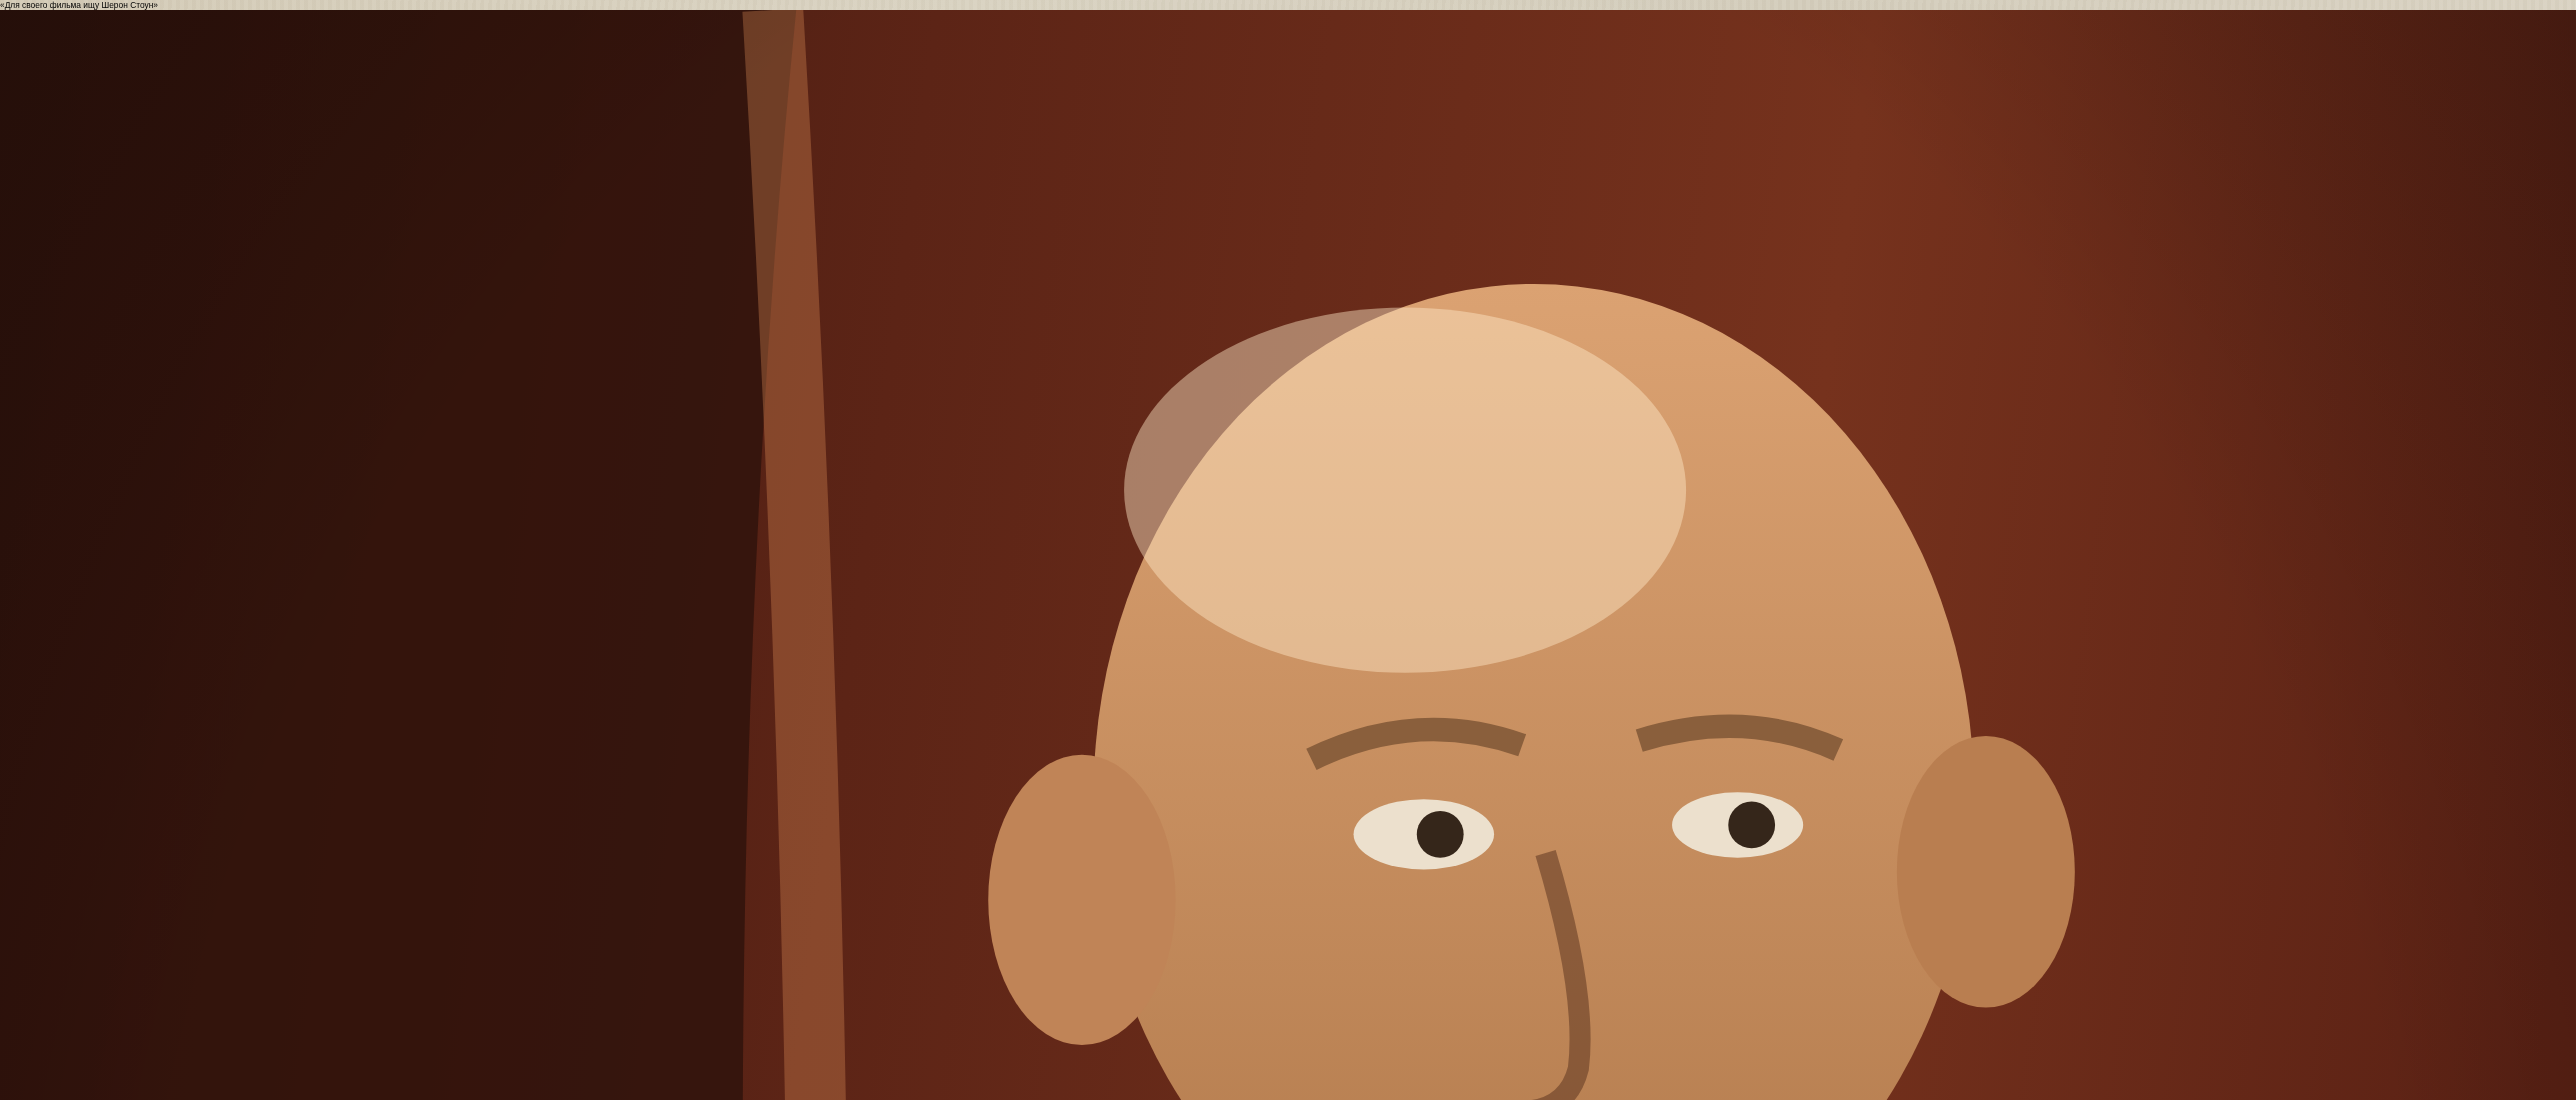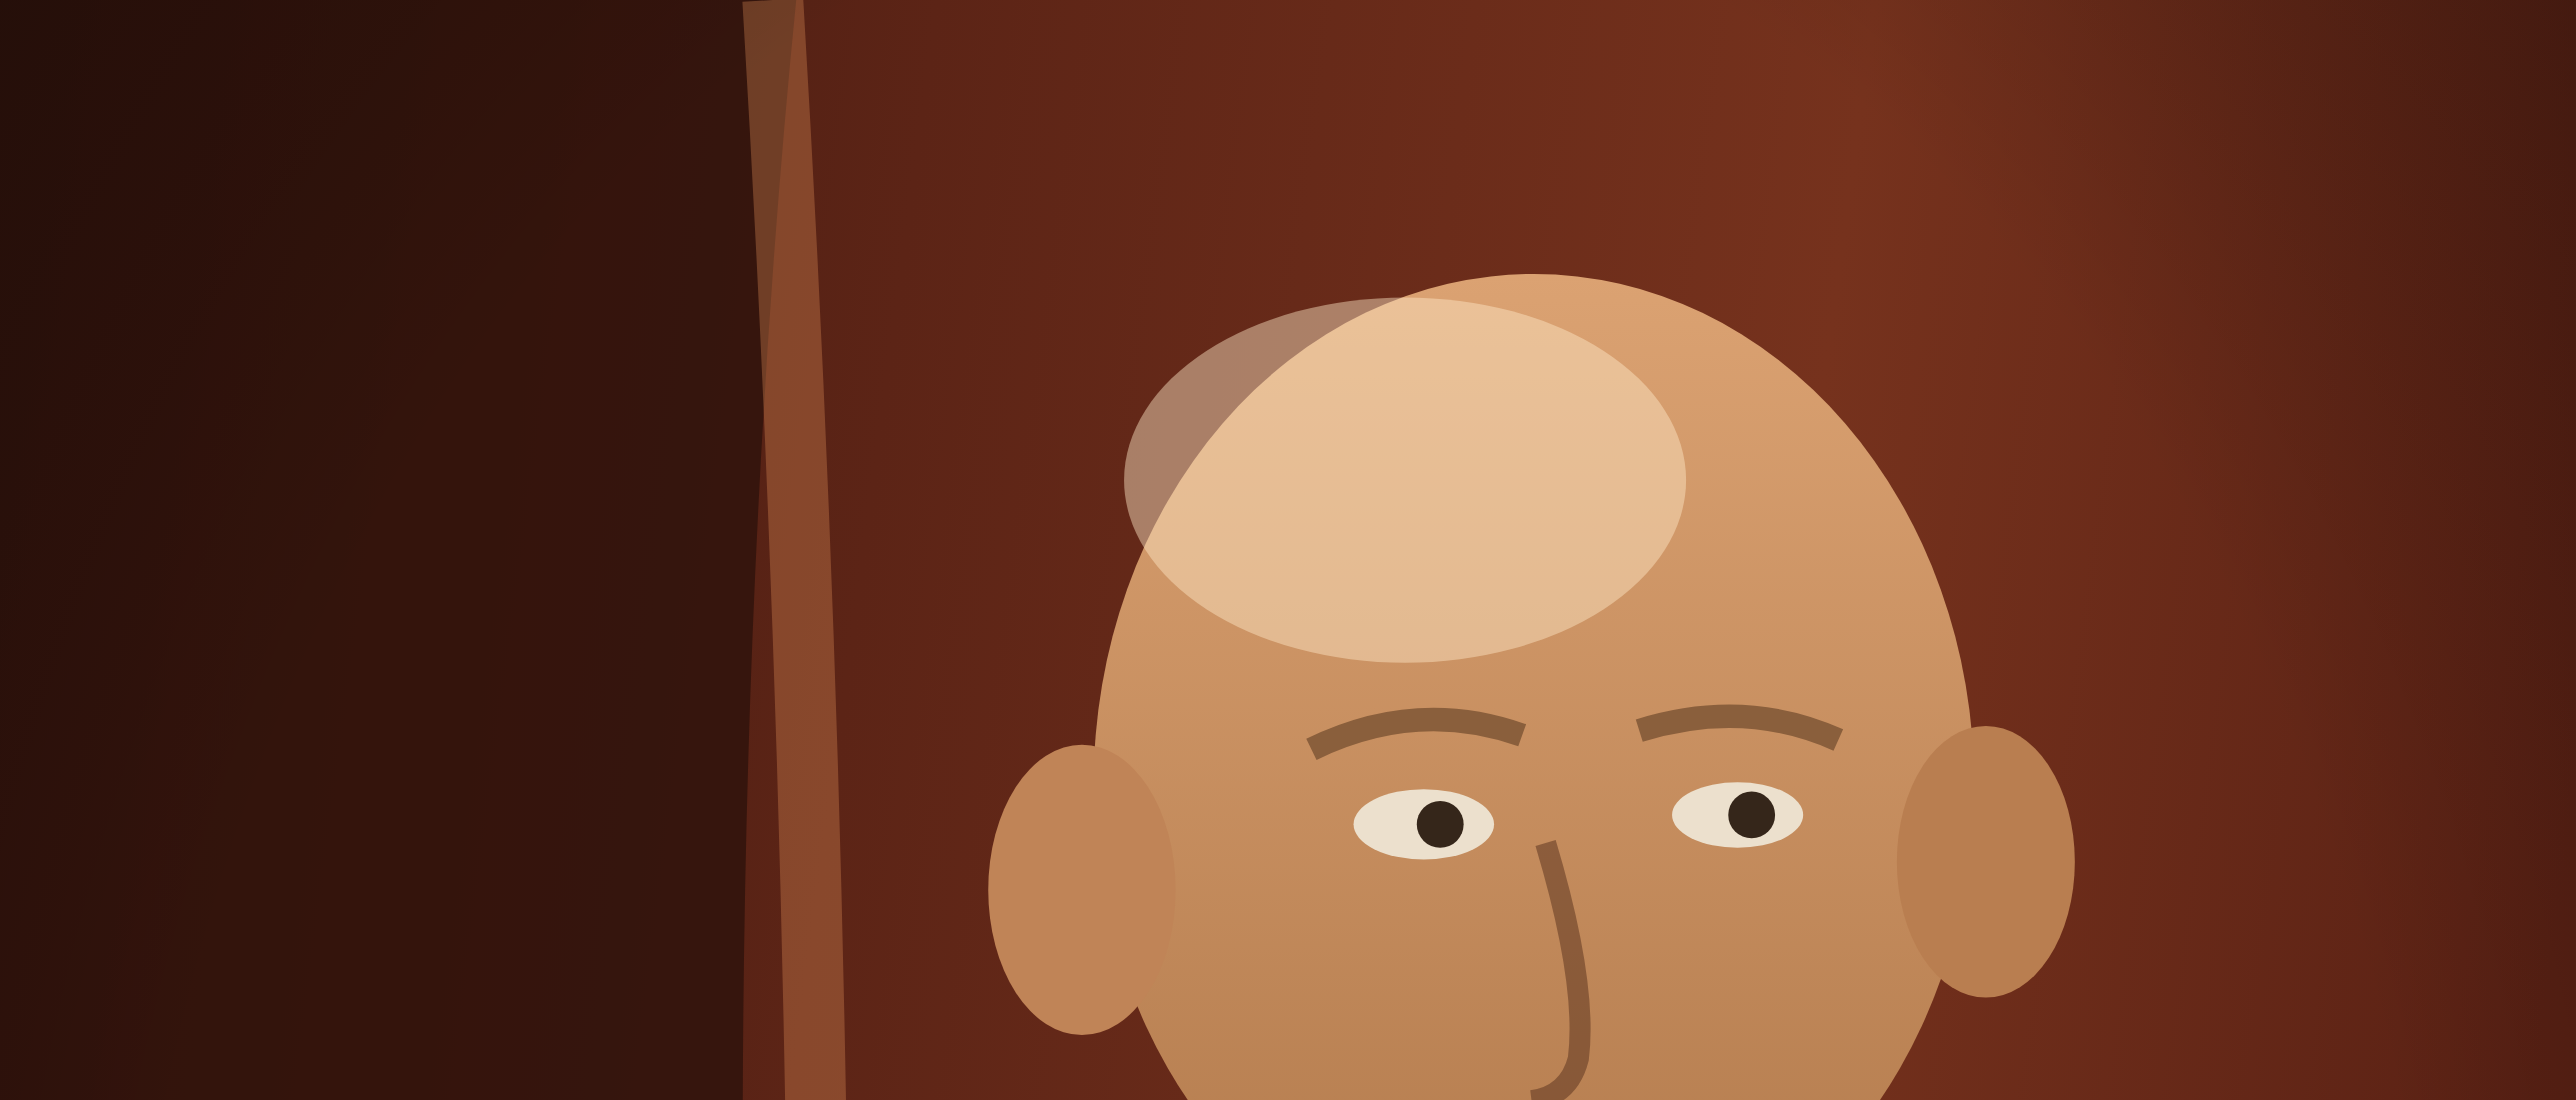--- a/index.html
+++ b/index.html
@@ -51,20 +51,21 @@
   <div class="scan-strip-bottom"></div>
 
   <div class="clipping">
 
     <div class="ghost g1"></div>
     <div class="ghost g2"></div>
     <div class="ghost g3"></div>
     <div class="crease-v"></div>
     <div class="crease-d"></div>
 
+    <div class="headline">«Для своего фильма ищу Шерон Стоун»</div>
 
     <div class="photo">
       <svg viewBox="0 0 1100 1645" preserveAspectRatio="none">
         <defs>
           <linearGradient id="bgG" x1="0" y1="0" x2="1" y2="0.2">
             <stop offset="0" stop-color="#38160e"></stop>
               <stop offset="0.35" stop-color="#5c2416"></stop>
             <stop offset="0.7" stop-color="#76321d"></stop>
               <stop offset="1" stop-color="#5a2114"></stop>
           </linearGradient>

